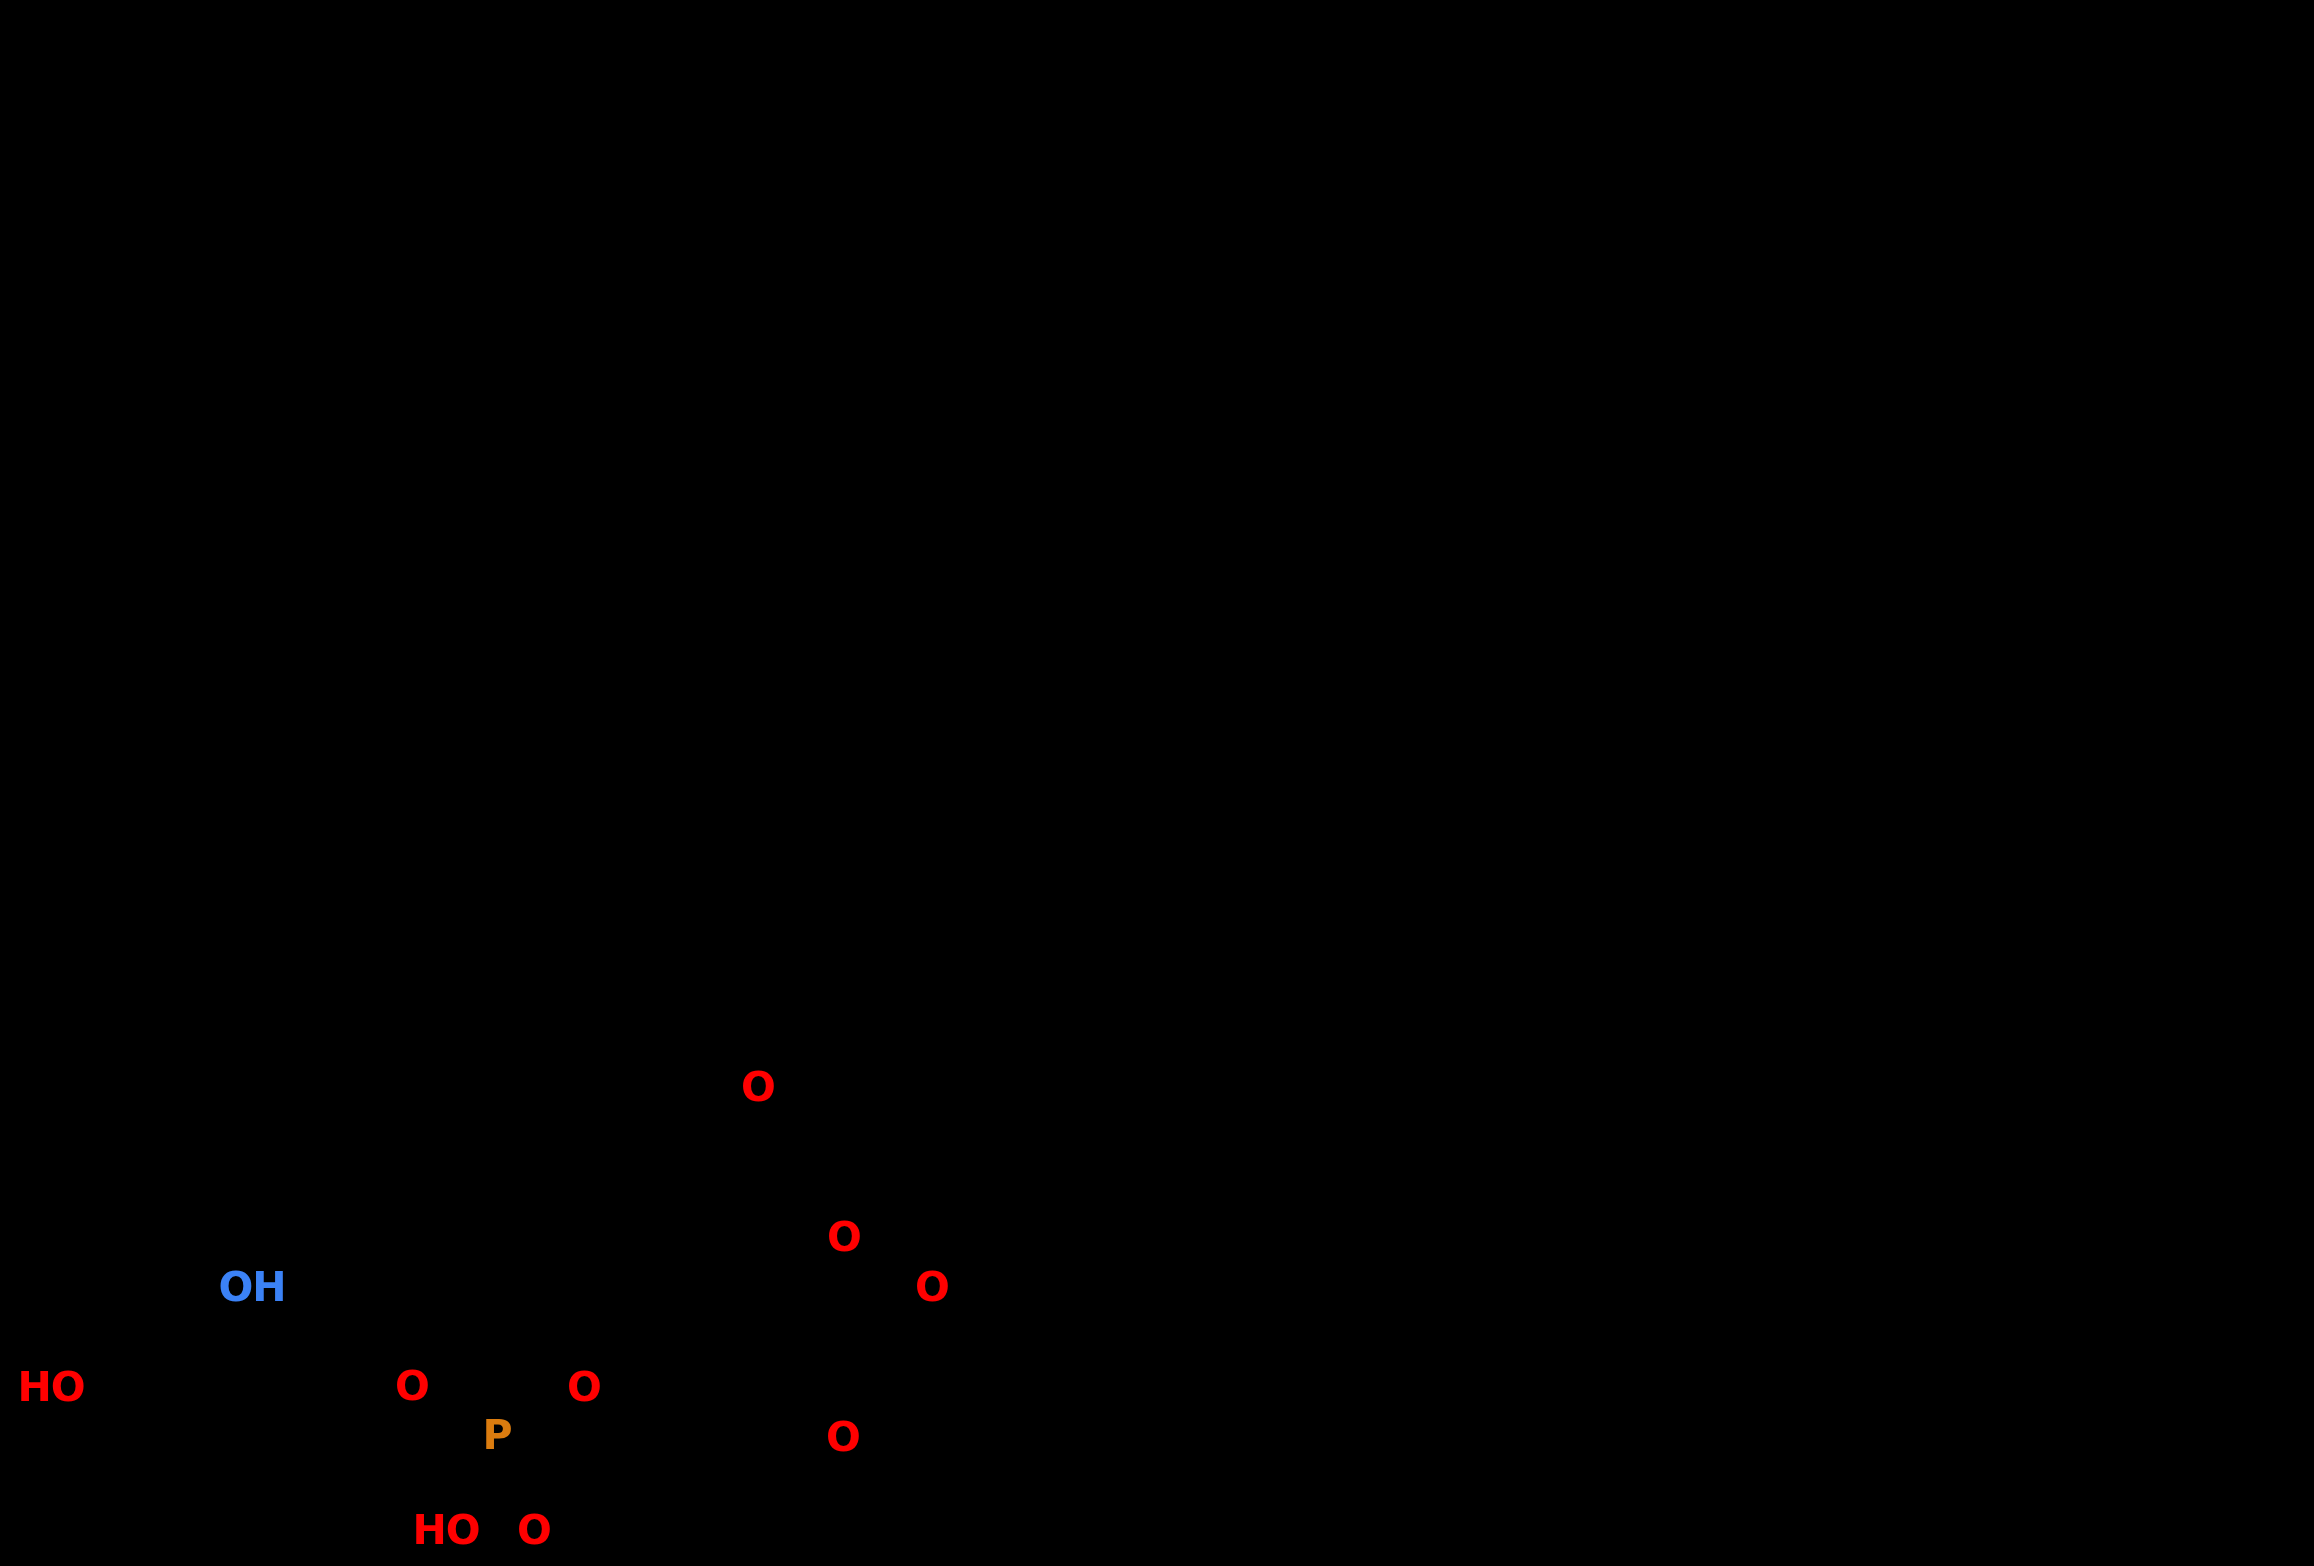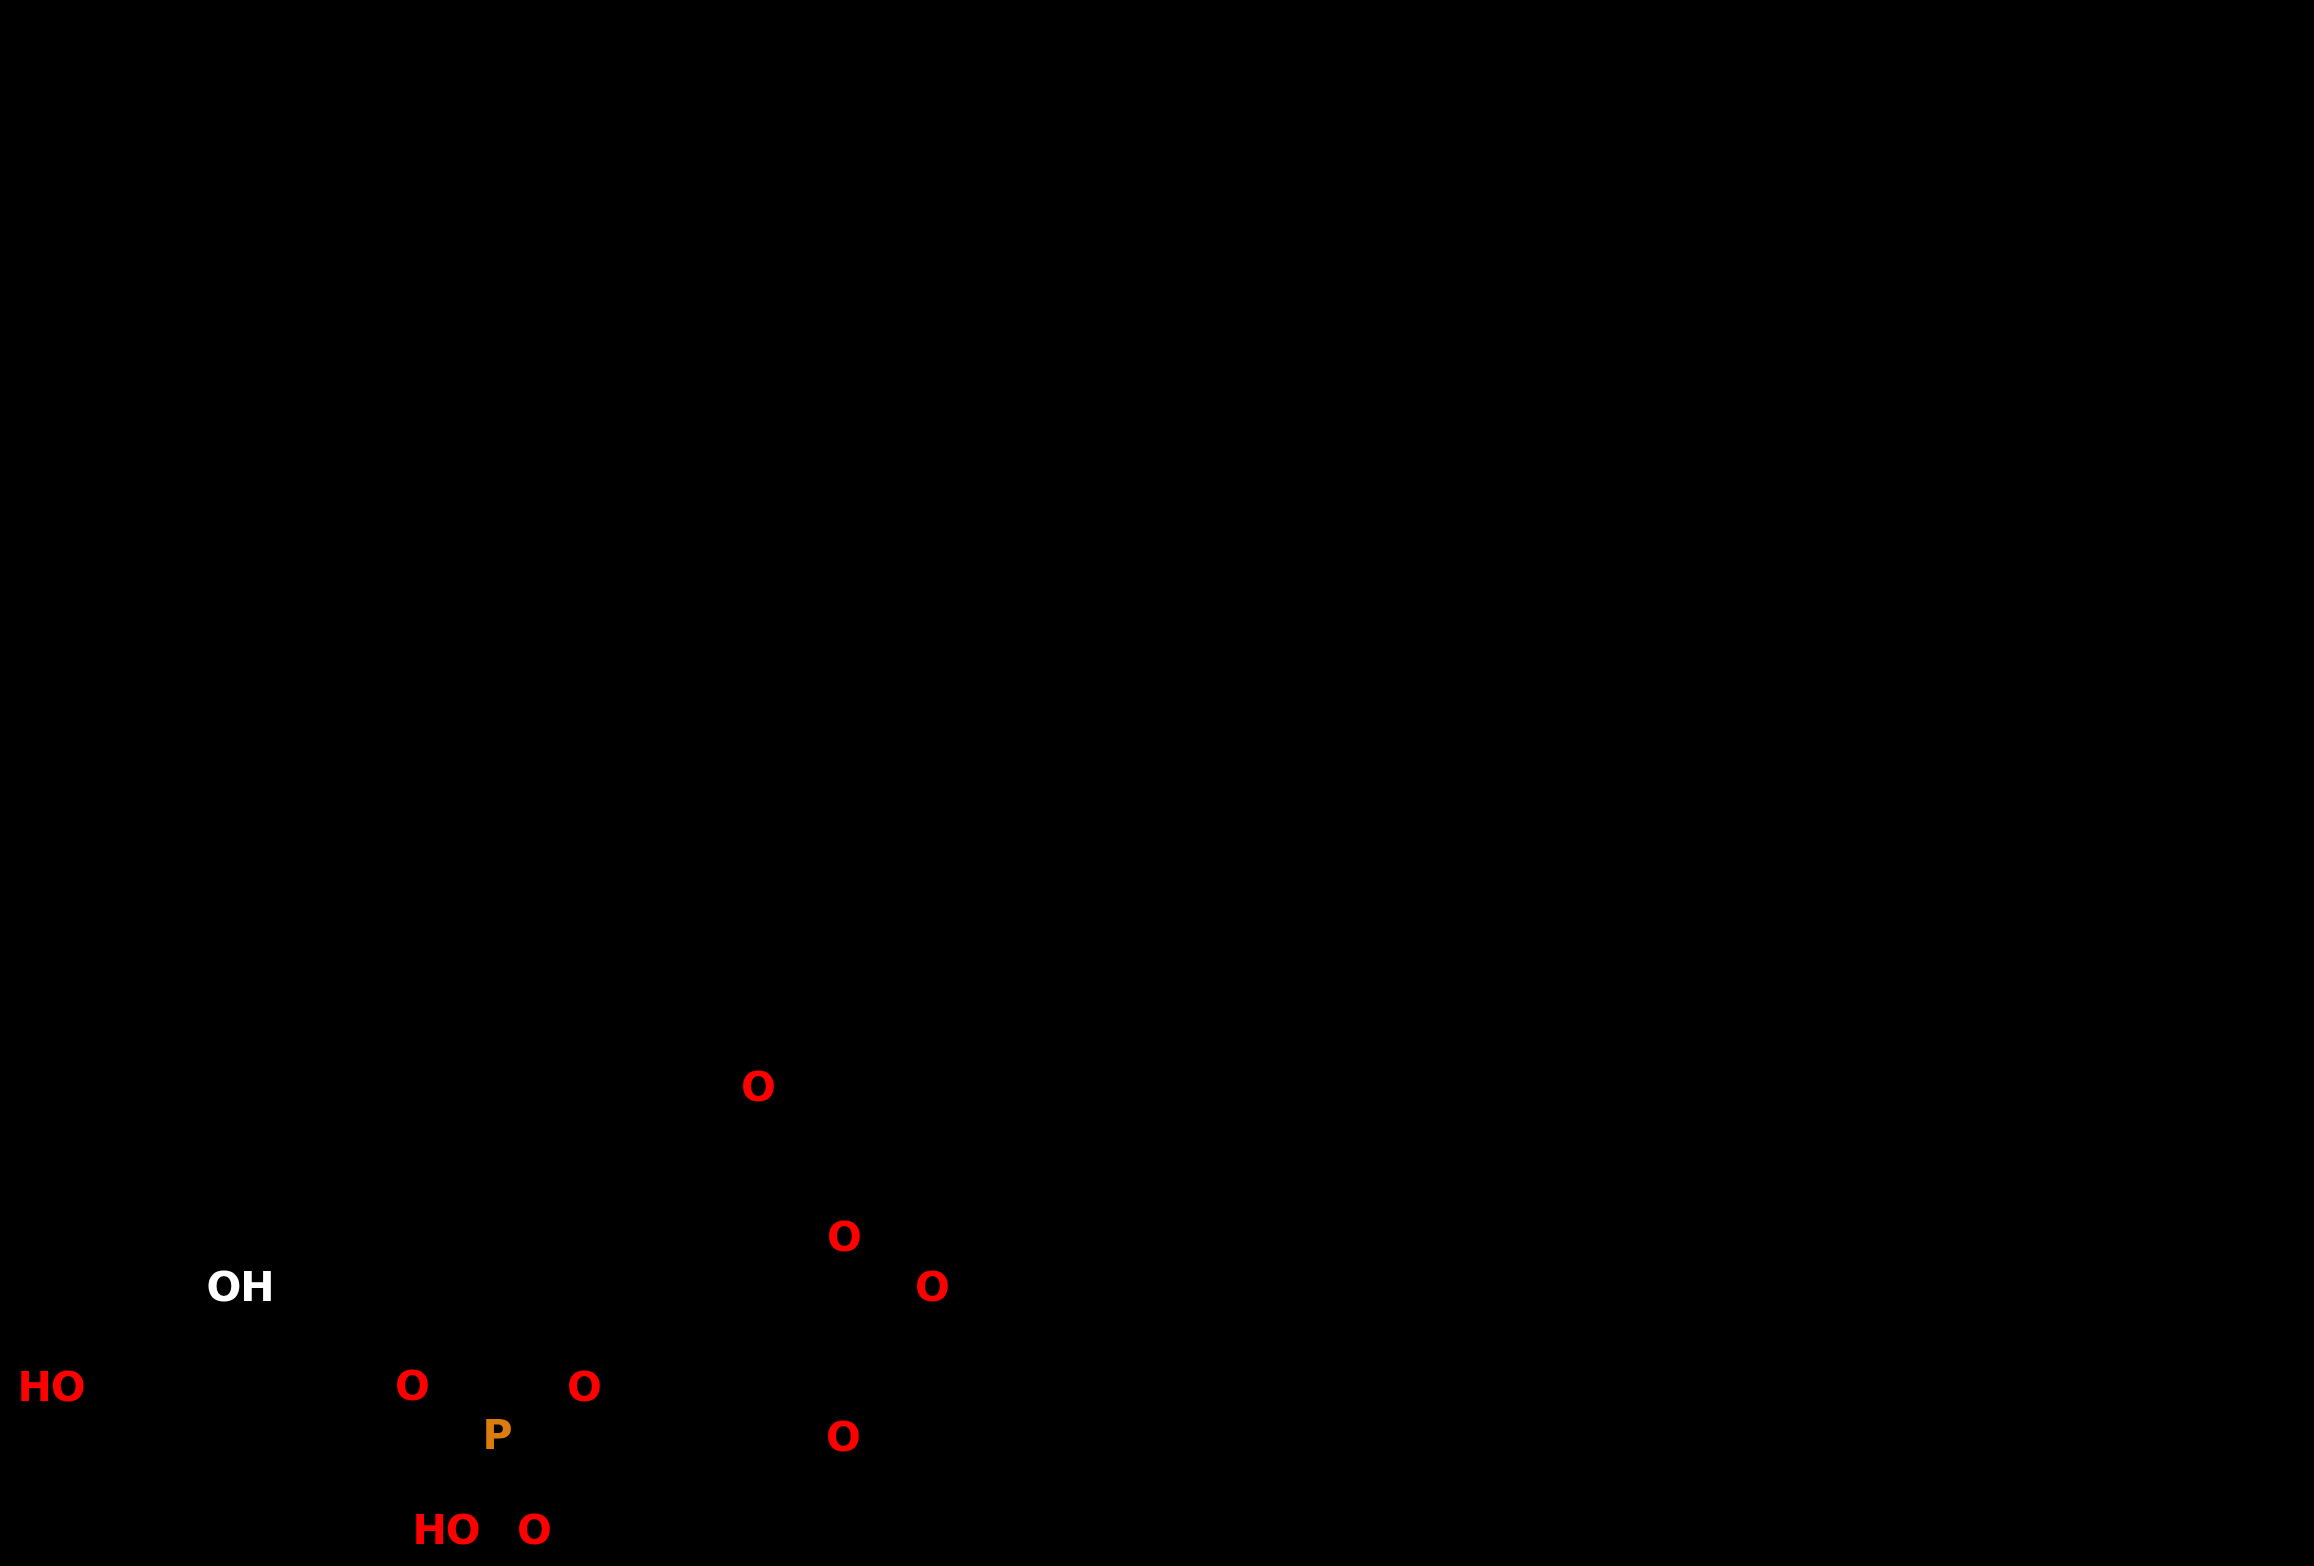--- a/index.html
+++ b/index.html
@@ -27,20 +27,20 @@
   }
 </style>
 </head>
 <body style="background: rgb(0, 0, 0);">
 
 <div id="canvas" style="background: rgb(0, 0, 0);">
   <span class="atom-label" style="left: 758px; top: 1087px; color: rgb(255, 0, 0);">O</span>
   <span class="atom-label" style="left: 844px; top: 1237px; color: rgb(255, 0, 0);">O</span>
   <span class="atom-label" style="left: 932px; top: 1287px; color: rgb(255, 0, 0);">O</span>
   <span class="atom-label" style="left: 843px; top: 1437px; color: rgb(255, 0, 0);">O</span>
-  <span class="atom-label" style="left: 240px; top: 1287px; color: #ffffff;">OH</span>
+  <span class="atom-label" style="left: 252px; top: 1287px; color: #3b82f6;">OH</span>
   <span class="atom-label" style="left: 51px; top: 1387px; color: rgb(255, 0, 0);">HO</span>
   <span class="atom-label" style="left: 412px; top: 1386px; color: rgb(255, 0, 0);">O</span>
   <span class="atom-label" style="left: 584px; top: 1387px; color: rgb(255, 0, 0);">O</span>
   <span class="atom-label" style="left: 497px; top: 1435px; color: rgb(219, 124, 15);">P</span>
   <span class="atom-label" style="left: 446px; top: 1530px; color: rgb(255, 0, 0);">HO</span>
   <span class="atom-label" style="left: 534px; top: 1530px; color: rgb(255, 0, 0);">O</span>
 </div>
 
 </body></html>

